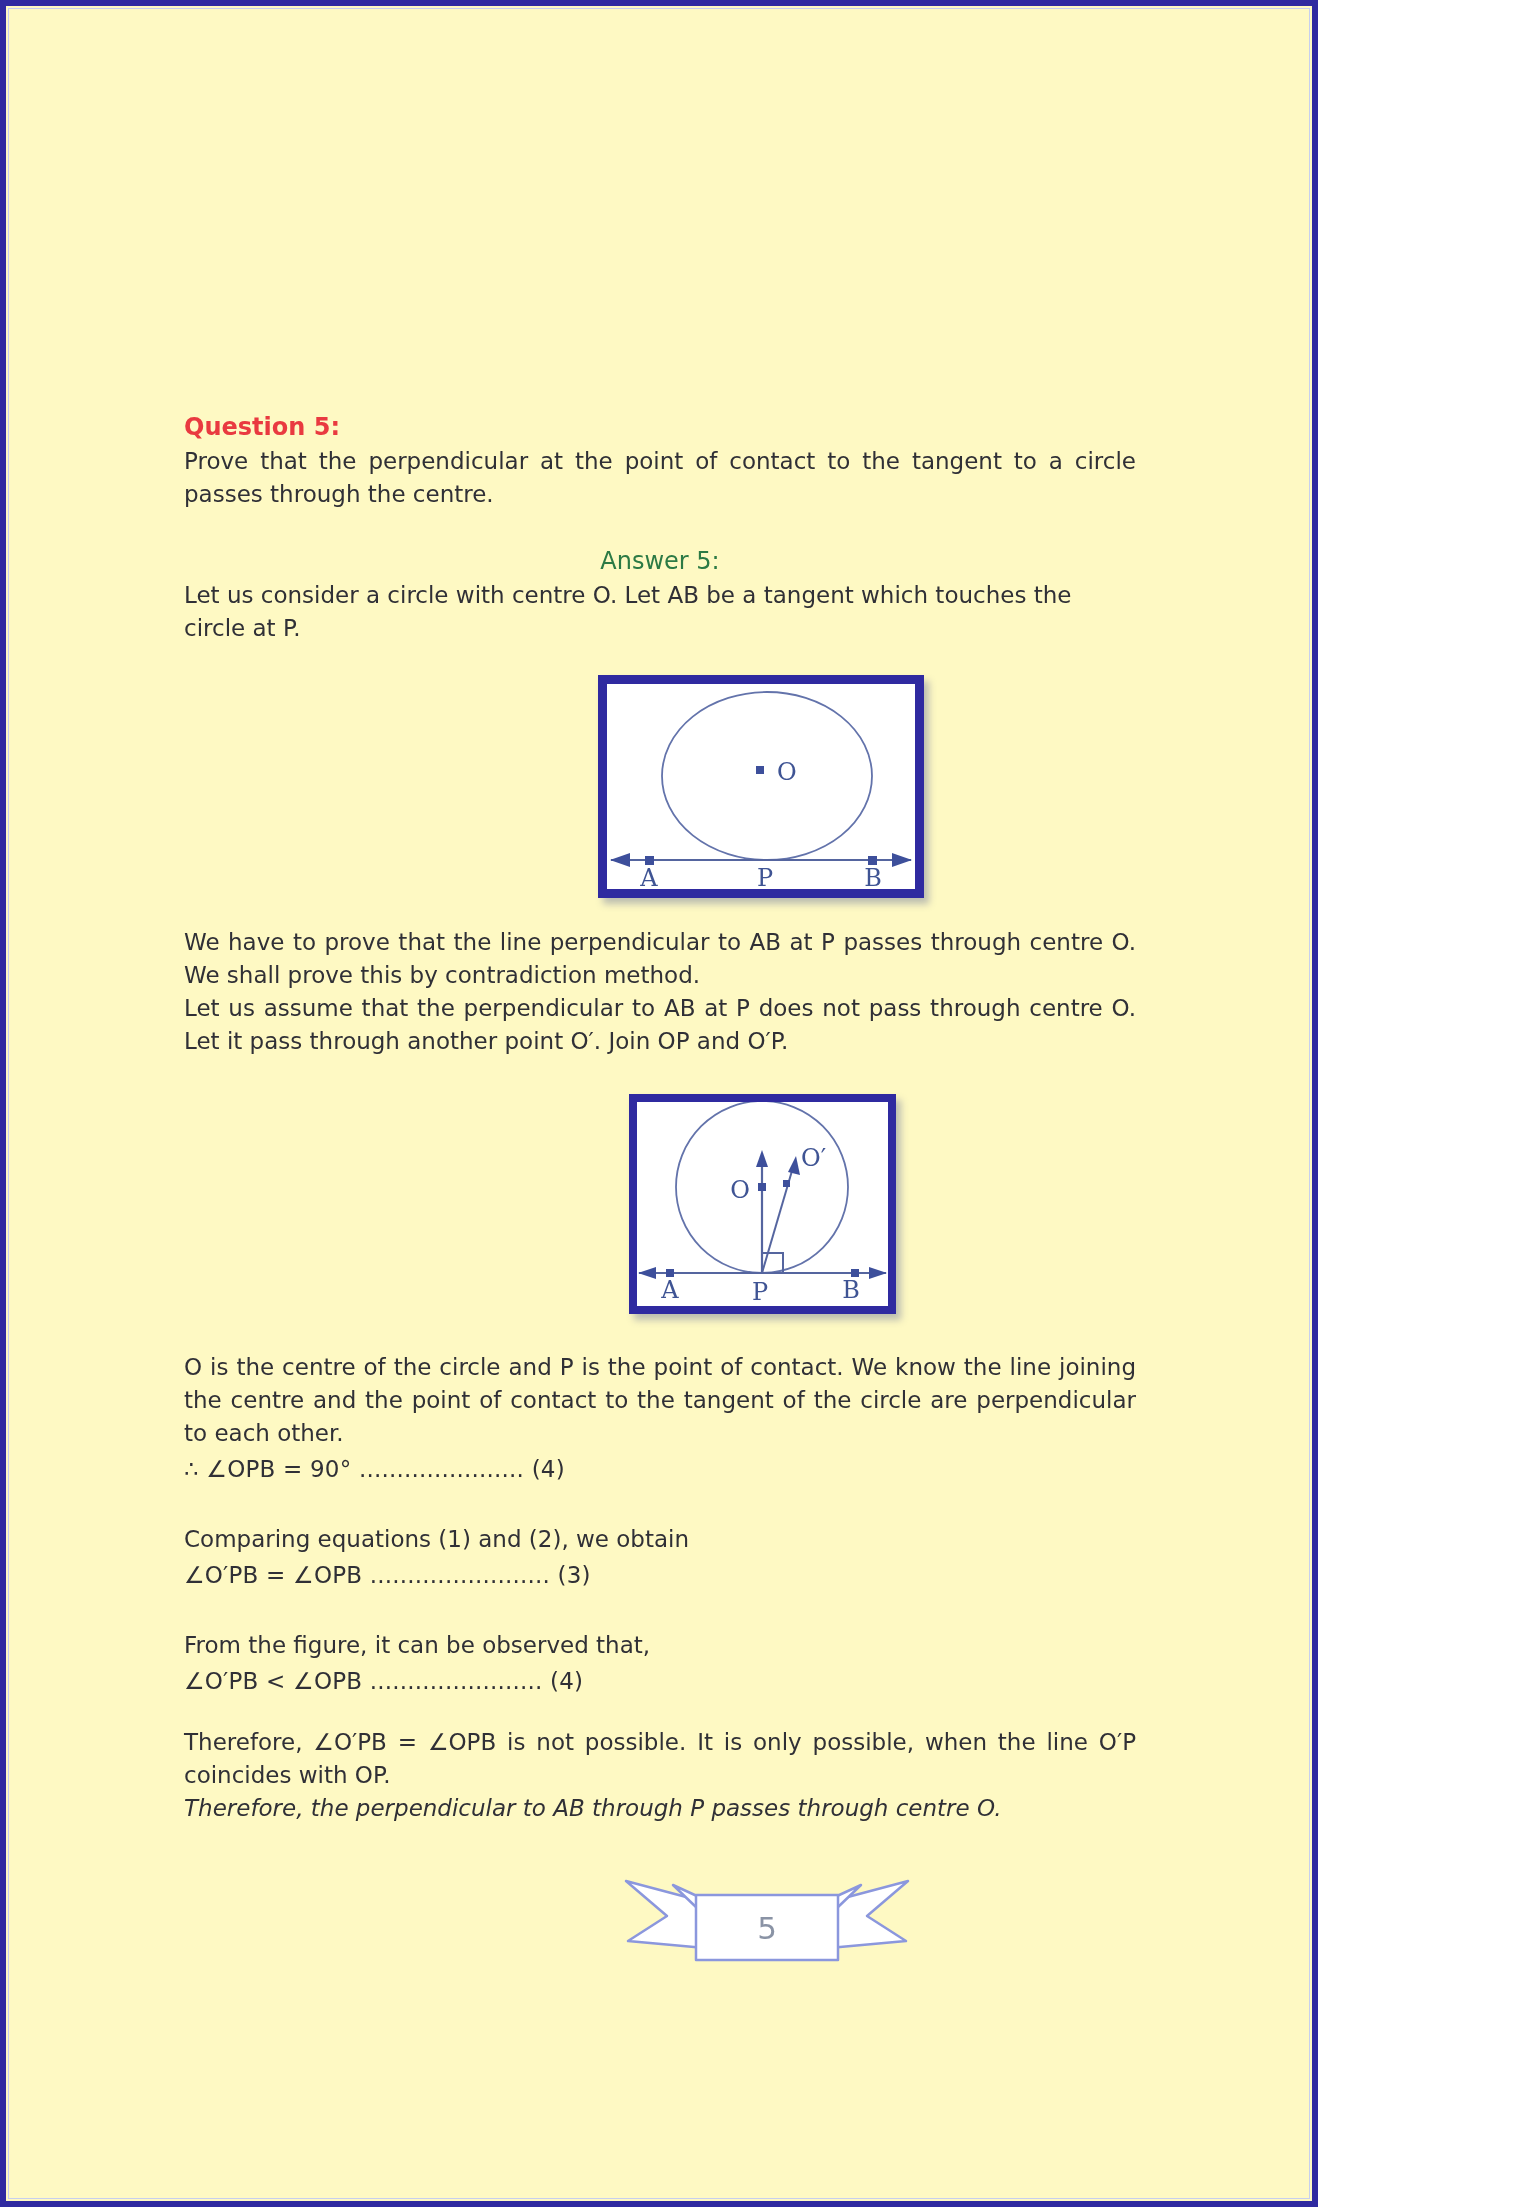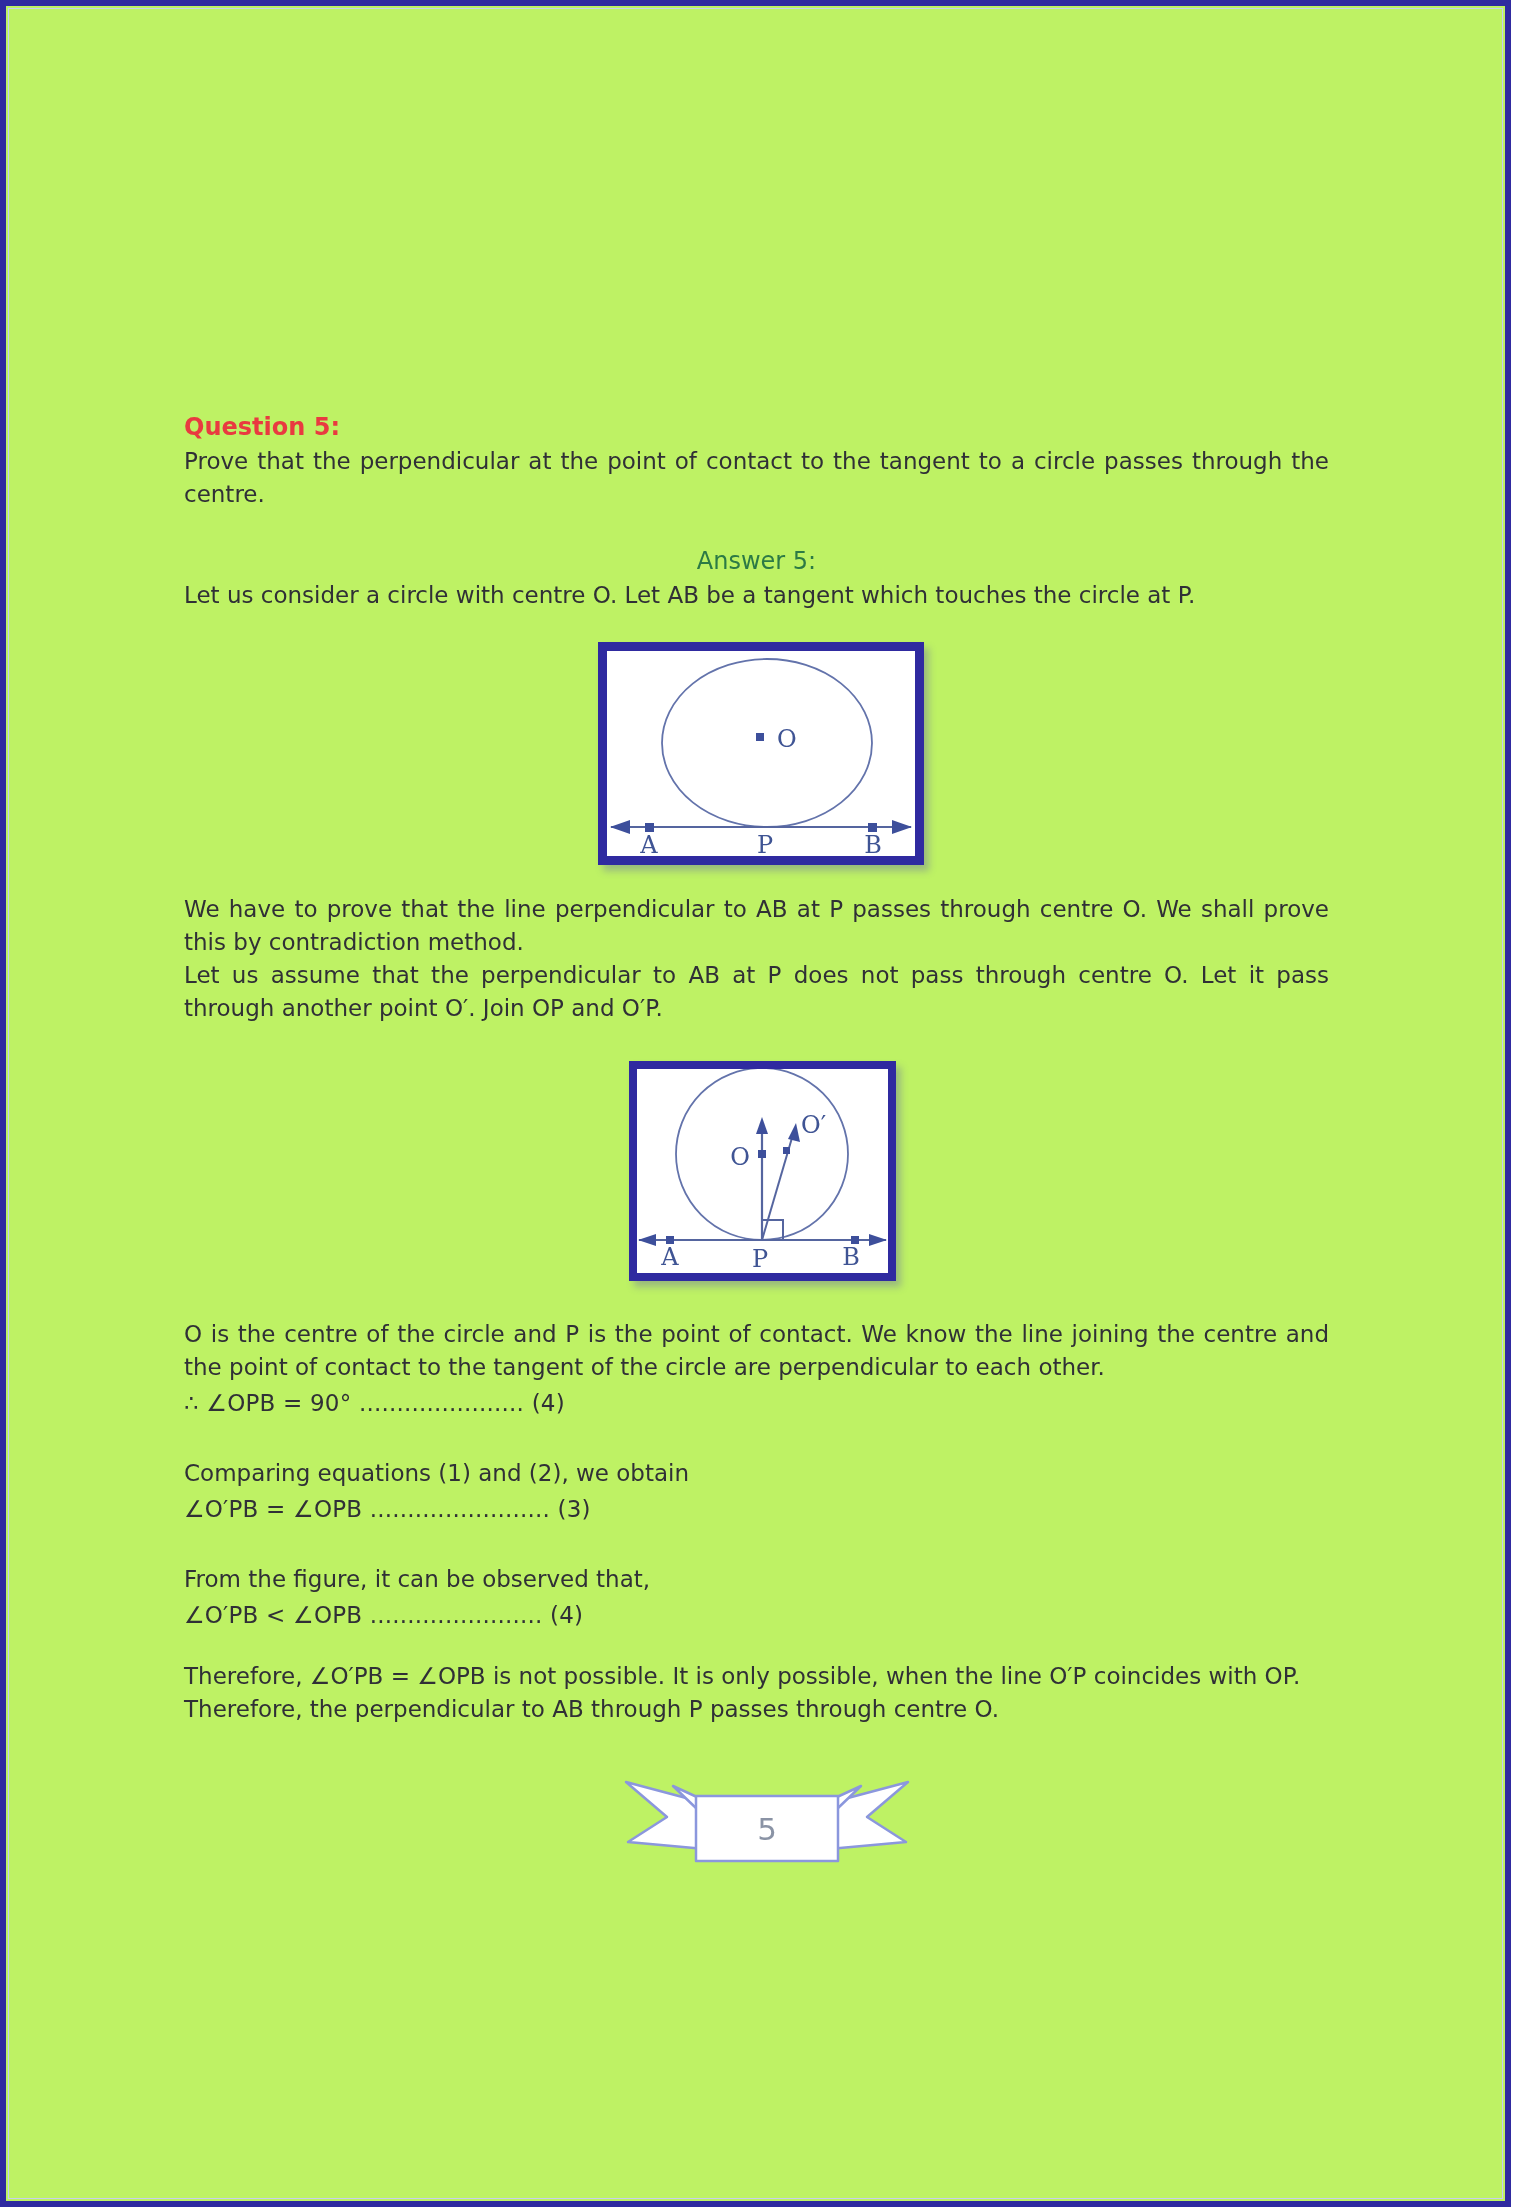--- a/index.html
+++ b/index.html
@@ -1,19 +1,19 @@
 <!DOCTYPE html>
 <html><head>
 <meta charset="utf-8">
 <style>
   html,body{margin:0;padding:0;background:#ffffff;}
   .page{
     position:relative;
-    width:1511px;height:2207px;
-    background:#bef264;
+    width:1318px;height:2207px;
+    background:#fef9c3;
     border:6px solid #2f2aa0;
     box-sizing:border-box;
     font-family:"DejaVu Sans","Liberation Sans",sans-serif;
     color:#303036;
     overflow:hidden;
   }
   .page::after{
     content:"";position:absolute;inset:2px;
     border:1px solid #c6cfef;pointer-events:none;
   }
@@ -39,21 +39,21 @@
   }
   .fig1-wrap{margin:30px 0 0 414px;}
   .fig2-wrap{margin:36px 0 0 445px;}
   .fig2-wrap .fig-box{border-width:8px;}
   .proof-par{margin:28px 0 0 0;font-size:23px;line-height:33px;text-align:justify;}
   .proof-par2{margin:0;font-size:23px;line-height:33px;text-align:justify;}
   .stmt{margin-top:37px;}
   .stmt.first{margin-top:78px;}
   .stmt .lead{margin:0;font-size:23px;line-height:33px;text-align:justify;}
   .stmt .eq{margin:3px 0 0 0;font-size:23px;line-height:33px;letter-spacing:0.2px;}
-  .stmt .follow{margin:0;font-size:23px;line-height:33px;text-align:justify;}
+  .stmt .follow{margin:0;font-size:23px;line-height:33px;text-align:justify;font-style:italic;}
   .fig-label{font-family:"DejaVu Serif","Liberation Serif",serif;fill:#3f5494;font-size:24px;}
   .ribbon-wrap{margin:44px 0 0 433px;line-height:0;}
   .ribbon-num{font-family:"DejaVu Sans","Liberation Sans",sans-serif;font-size:31px;fill:#8a93a5;}
 </style>
 </head>
 <body>
 
 <div class="page">
   <div class="content">
 

